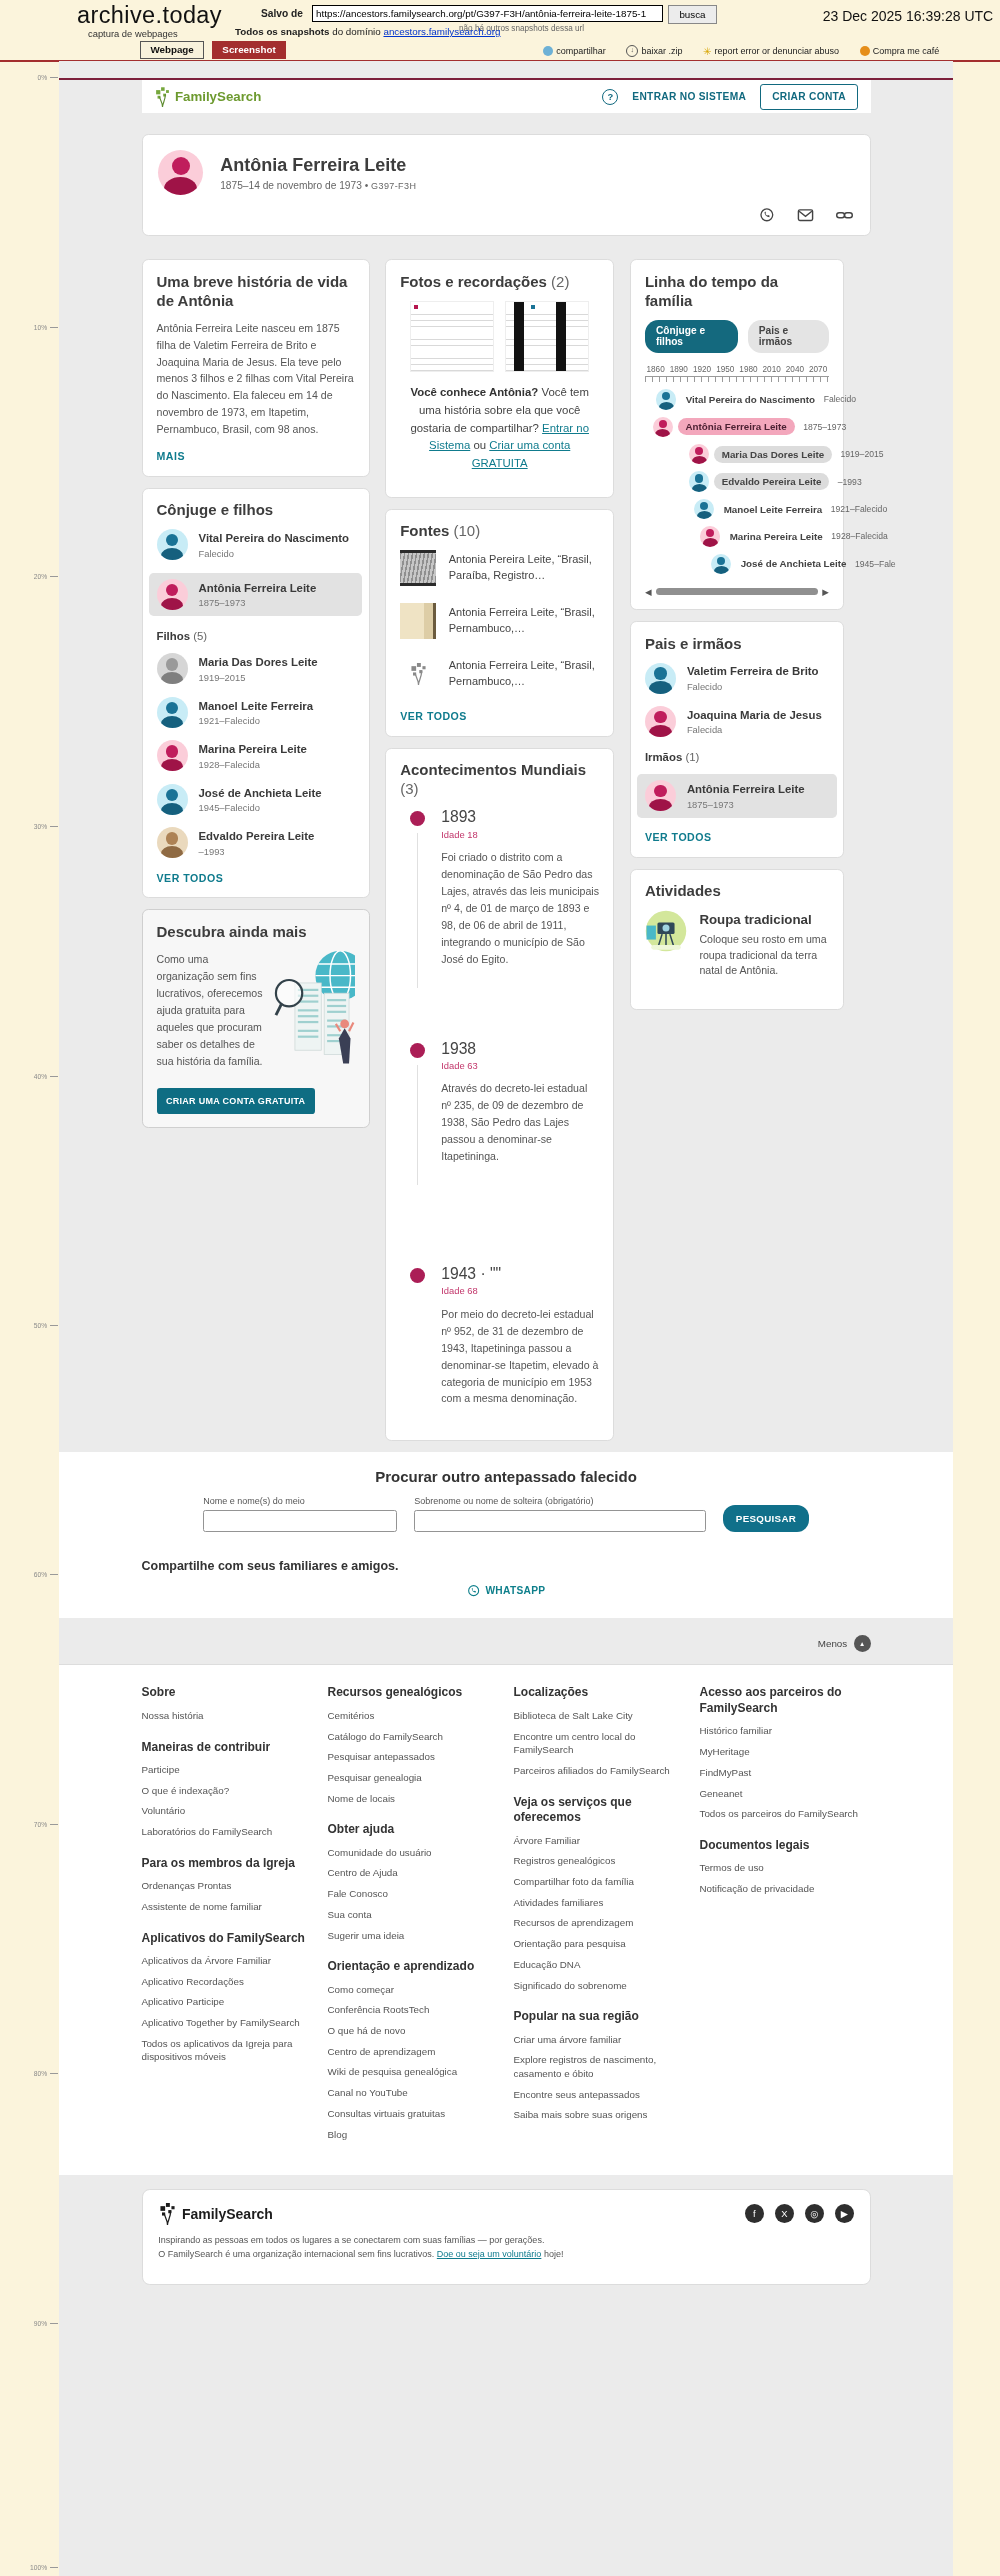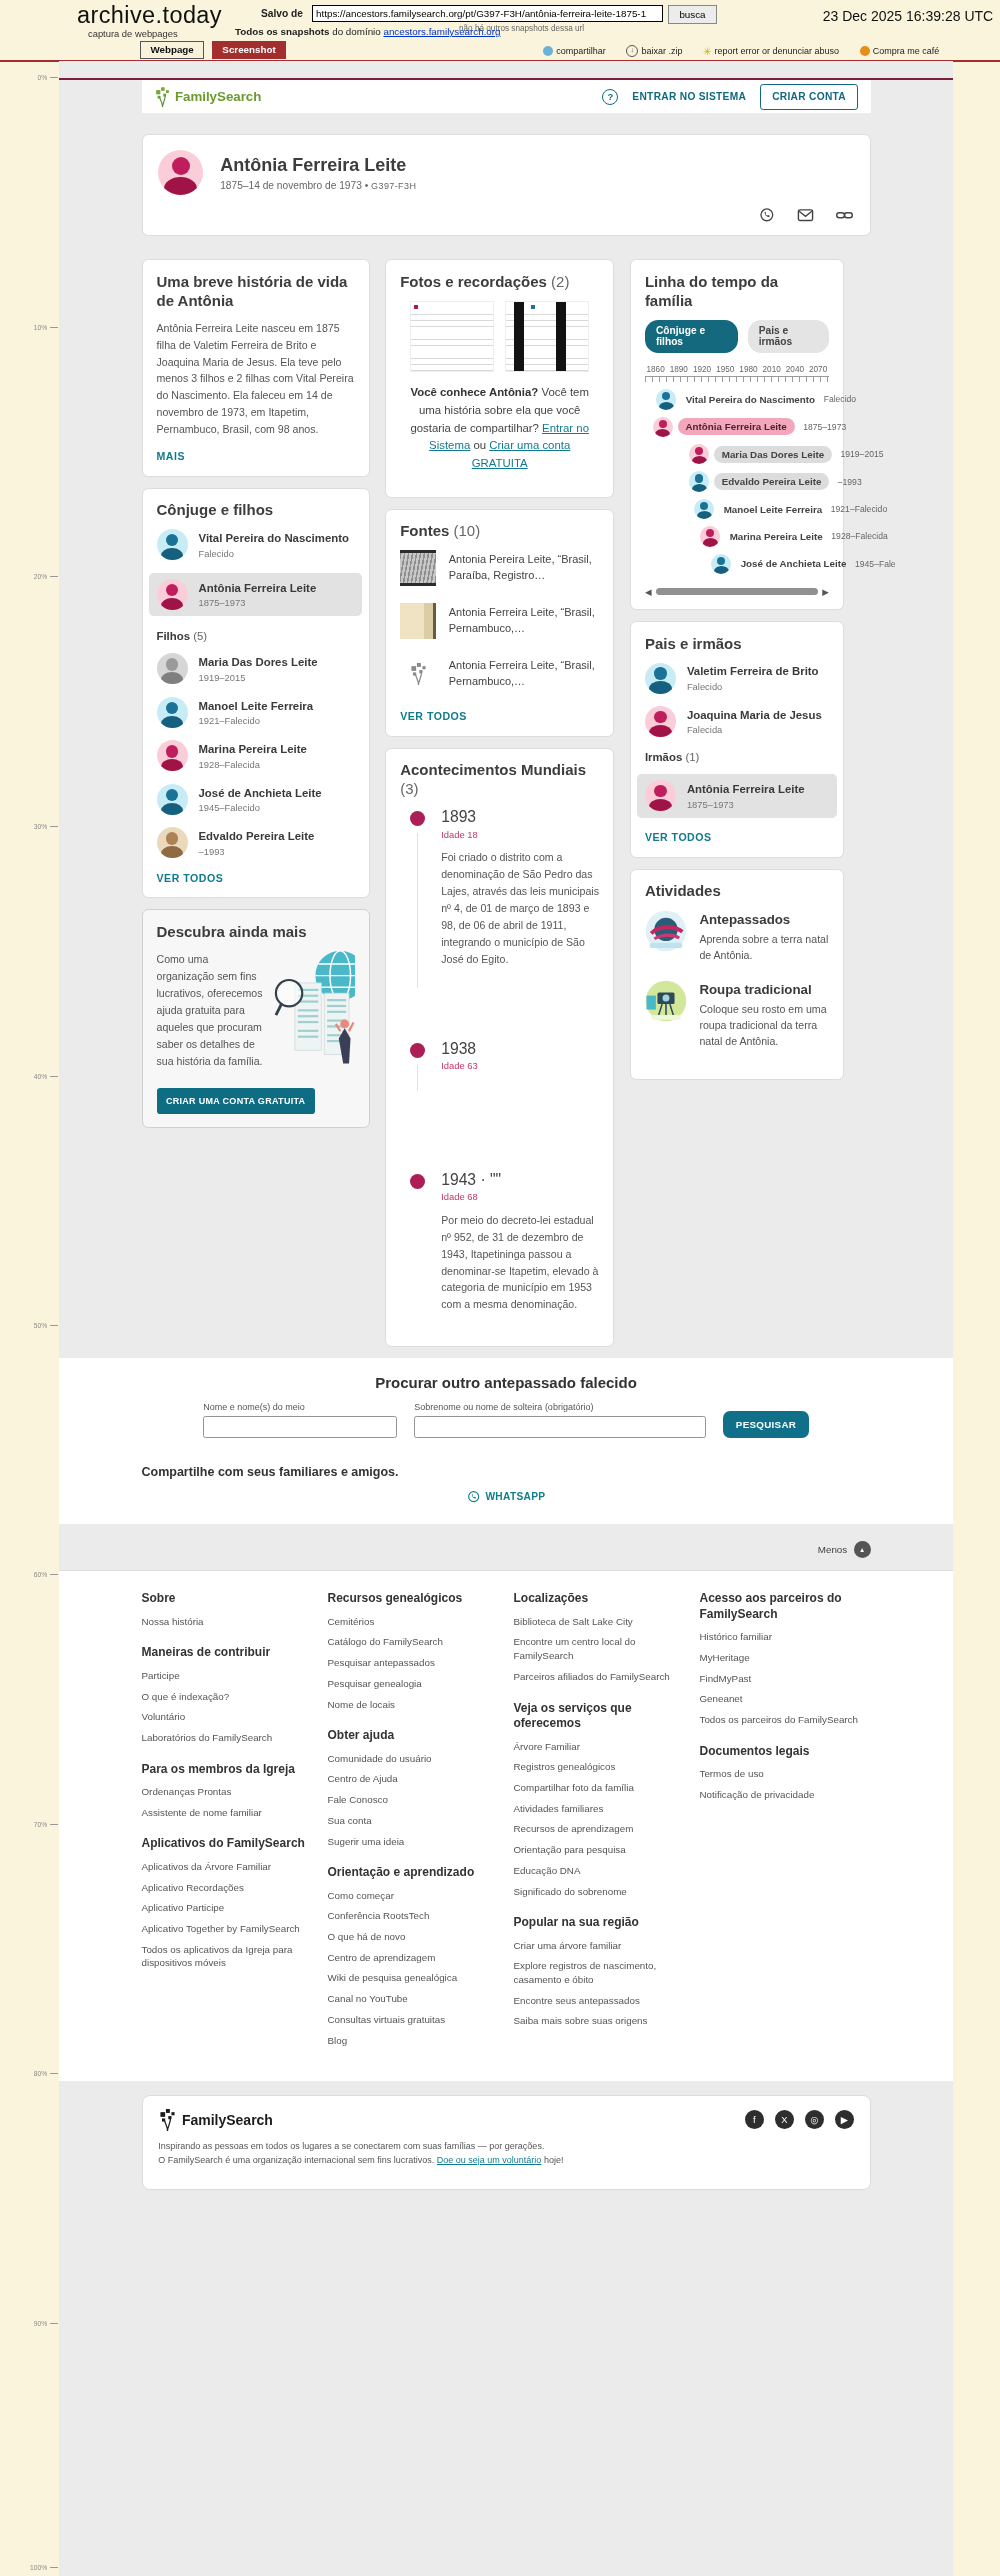--- a/index.html
+++ b/index.html
@@ -151,21 +151,21 @@
   .adesc{font-size:10.6px;color:#555;line-height:1.5;margin:0;}
 
   .search-band{background:#fff;margin-top:0;padding:15.7px 0 20.4px 0;}
   .sb-inner{width:729px;margin:0 auto;}
   .stitle{text-align:center;font-size:15px;font-weight:bold;color:#333;margin:0 0 11px 0;}
   .sform{display:flex;justify-content:center;gap:17px;align-items:flex-end;}
   .sfield label{display:block;font-size:9px;color:#555;margin-bottom:3.9px;}
   .sfield input{height:22px;border:0.8px solid #949494;border-radius:2.4px;background:#fff;
                 font-family:"Liberation Sans",sans-serif;padding:0 4.7px;box-sizing:border-box;}
   .in1{width:194px;} .in2{width:292px;}
-  .btn-search{background:#10708a;color:#fff;border:none;border-radius:7px;height:27px;padding:0 12.5px;
+  .btn-search{background:#10708a;color:#fff;border:none;border-radius:12px;height:27px;padding:0 12.5px;
               font-size:9.8px;font-weight:bold;letter-spacing:0.3px;cursor:pointer;font-family:"Liberation Sans",sans-serif;}
   .share-title{text-align:left;font-size:12.5px;font-weight:bold;color:#333;margin:27px 0 11px 0;}
   .whats{display:flex;justify-content:center;align-items:center;gap:5.5px;color:#0e7f8b;
          font-size:10.2px;font-weight:bold;letter-spacing:0.3px;}
 
   .less-row{width:729px;margin:17px auto 0;display:flex;justify-content:flex-end;align-items:center;gap:6.3px;}
   .less-label{font-size:9.8px;color:#444;}
   .less-btn{width:17px;height:17px;border-radius:50%;background:#555;color:#fff;font-size:6.3px;
             display:flex;align-items:center;justify-content:center;}
 
@@ -499,20 +499,21 @@
               <span class="line"></span>
             <div class="eyear">1893</div>
             <div class="eage">Idade 18</div>
             <p class="etext">Foi criado o distrito com a denominação de São Pedro das Lajes, através das leis municipais nº 4, de 01 de março de 1893 e 98, de 06 de abril de 1911, integrando o município de São José do Egito.</p>
           </div>
           <div class="event ev2">
             <span class="dot"></span>
               <span class="line"></span>
             <div class="eyear">1938</div>
             <div class="eage">Idade 63</div>
+            <p class="etext">Através do decreto-lei estadual nº 235, de 09 de dezembro de 1938, São Pedro das Lajes passou a denominar-se Itapetininga.</p>
           </div>
           <div class="event ev3">
             <span class="dot"></span>
             <div class="eyear">1943 · ""</div>
             <div class="eage">Idade 68</div>
             <p class="etext">Por meio do decreto-lei estadual nº 952, de 31 de dezembro de 1943, Itapetininga passou a denominar-se Itapetim, elevado à categoria de município em 1953 com a mesma denominação.</p>
           </div>
         </section>
       </div>
 
@@ -606,33 +607,20 @@
             <div>
                 <div class="pn">Antônia Ferreira Leite</div>
                  <div class="pd">1875–1973</div>
               </div>
           </div>
           <a class="teal-link">VER TODOS</a>
         </section>
 
         <section class="card">
           <h3 class="ctitle">Atividades</h3>
-          <div class="act">
-            <svg width="42" height="42" viewBox="0 0 54 54">
-              <circle cx="27" cy="27" r="26" fill="#dff0f6"></circle>
-              <circle cx="27" cy="25" r="15" fill="#2b5d79"></circle>
-              <path d="M8 30 C18 20 38 20 48 28" stroke="#c2275f" stroke-width="5" fill="none"></path>
-              <path d="M12 37 C22 31 36 31 44 36" stroke="#d1376e" stroke-width="4" fill="none"></path>
-              <rect x="6" y="42" width="42" height="7" rx="3.5" fill="#bfe3ee"></rect>
-            </svg>
-            <div>
-              <div class="atitle">Antepassados</div>
-              <p class="adesc">Aprenda sobre a terra natal de Antônia.</p>
-            </div>
-          </div>
           <div class="act">
             <svg width="42" height="42" viewBox="0 0 54 54">
               <circle cx="27" cy="27" r="26" fill="#d3e79b"></circle>
               <rect x="2" y="20" width="12" height="18" fill="#49b8c8"></rect>
               <rect x="16" y="16" width="22" height="15" rx="2" fill="#2f4858"></rect>
               <circle cx="27" cy="23" r="4.5" fill="#9fd4e0"></circle>
               <path d="M22 31 L17 47 M32 31 L37 47 M27 31 L27 47" stroke="#2f4858" stroke-width="2"></path>
               <rect x="8" y="45" width="38" height="6" rx="3" fill="#eef7d8"></rect>
             </svg>
             <div>

